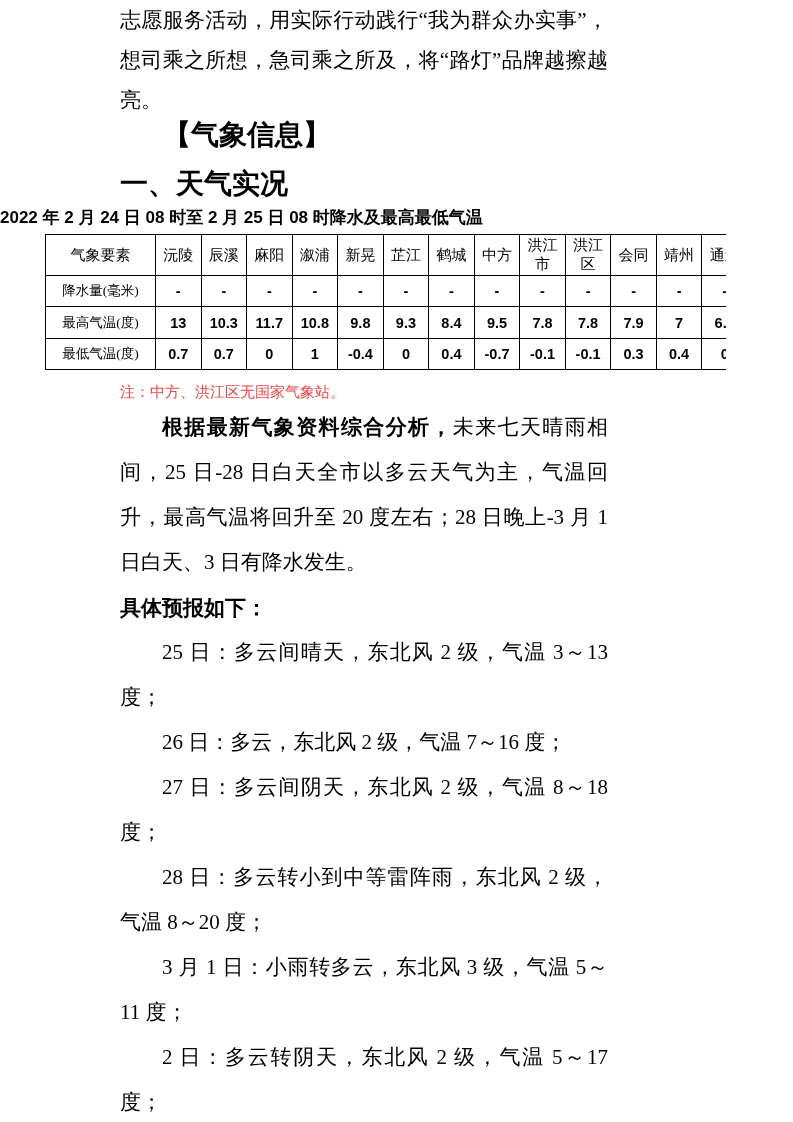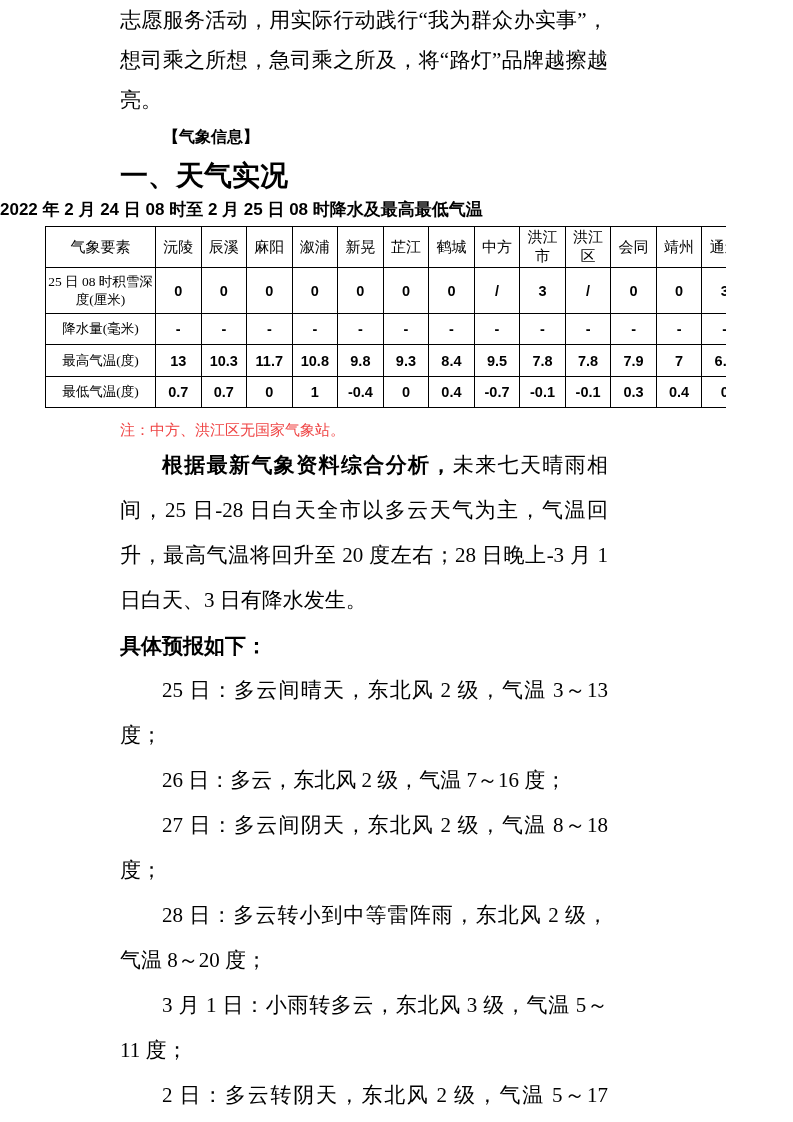--- a/index.html
+++ b/index.html
@@ -23,25 +23,25 @@
   .analysis {
     line-height:45px;
     text-indent:2em;
   }
   .analysis .lead-bold {
     font-weight:bold;
     font-family:"Liberation Sans", sans-serif;
   }
   
   .bracket-heading {
-    margin:2px 0 8px 163px;
-    font-size:16px;
+    margin:2px 0 16px 163px;
+    font-size:28px;
     line-height:30px;
     font-weight:bold;
-    font-family:Liberation Sans, sans-serif;
+    font-family:Liberation Mono, monospace;
   }
   .num-heading {
     margin:0 0 0 120px;
     font-size:28px;
     line-height:32px;
     font-weight:bold;
     font-family:"Liberation Sans", sans-serif;
   }
   .num-heading.second { margin-top:46px; }
   
@@ -141,36 +141,20 @@
           <th>鹤城</th>
           <th>中方</th>
           <th>洪江市</th>
           <th>洪江区</th>
           <th>会同</th>
           <th>靖州</th>
           <th>通道</th>
         </tr>
       </thead>
     <tbody>
-        <tr class="row-0">
-          <th class="rowlabel">25 日 08 时积雪深度(厘米)</th>
-          <td>0</td>
-          <td>0</td>
-          <td>0</td>
-          <td>0</td>
-          <td>0</td>
-          <td>0</td>
-          <td>0</td>
-          <td>/</td>
-          <td>3</td>
-          <td>/</td>
-          <td>0</td>
-          <td>0</td>
-          <td>3</td>
-        </tr>
         <tr class="row-1">
           <th class="rowlabel">降水量(毫米)</th>
           <td>-</td>
           <td>-</td>
           <td>-</td>
           <td>-</td>
           <td>-</td>
           <td>-</td>
           <td>-</td>
           <td>-</td>

